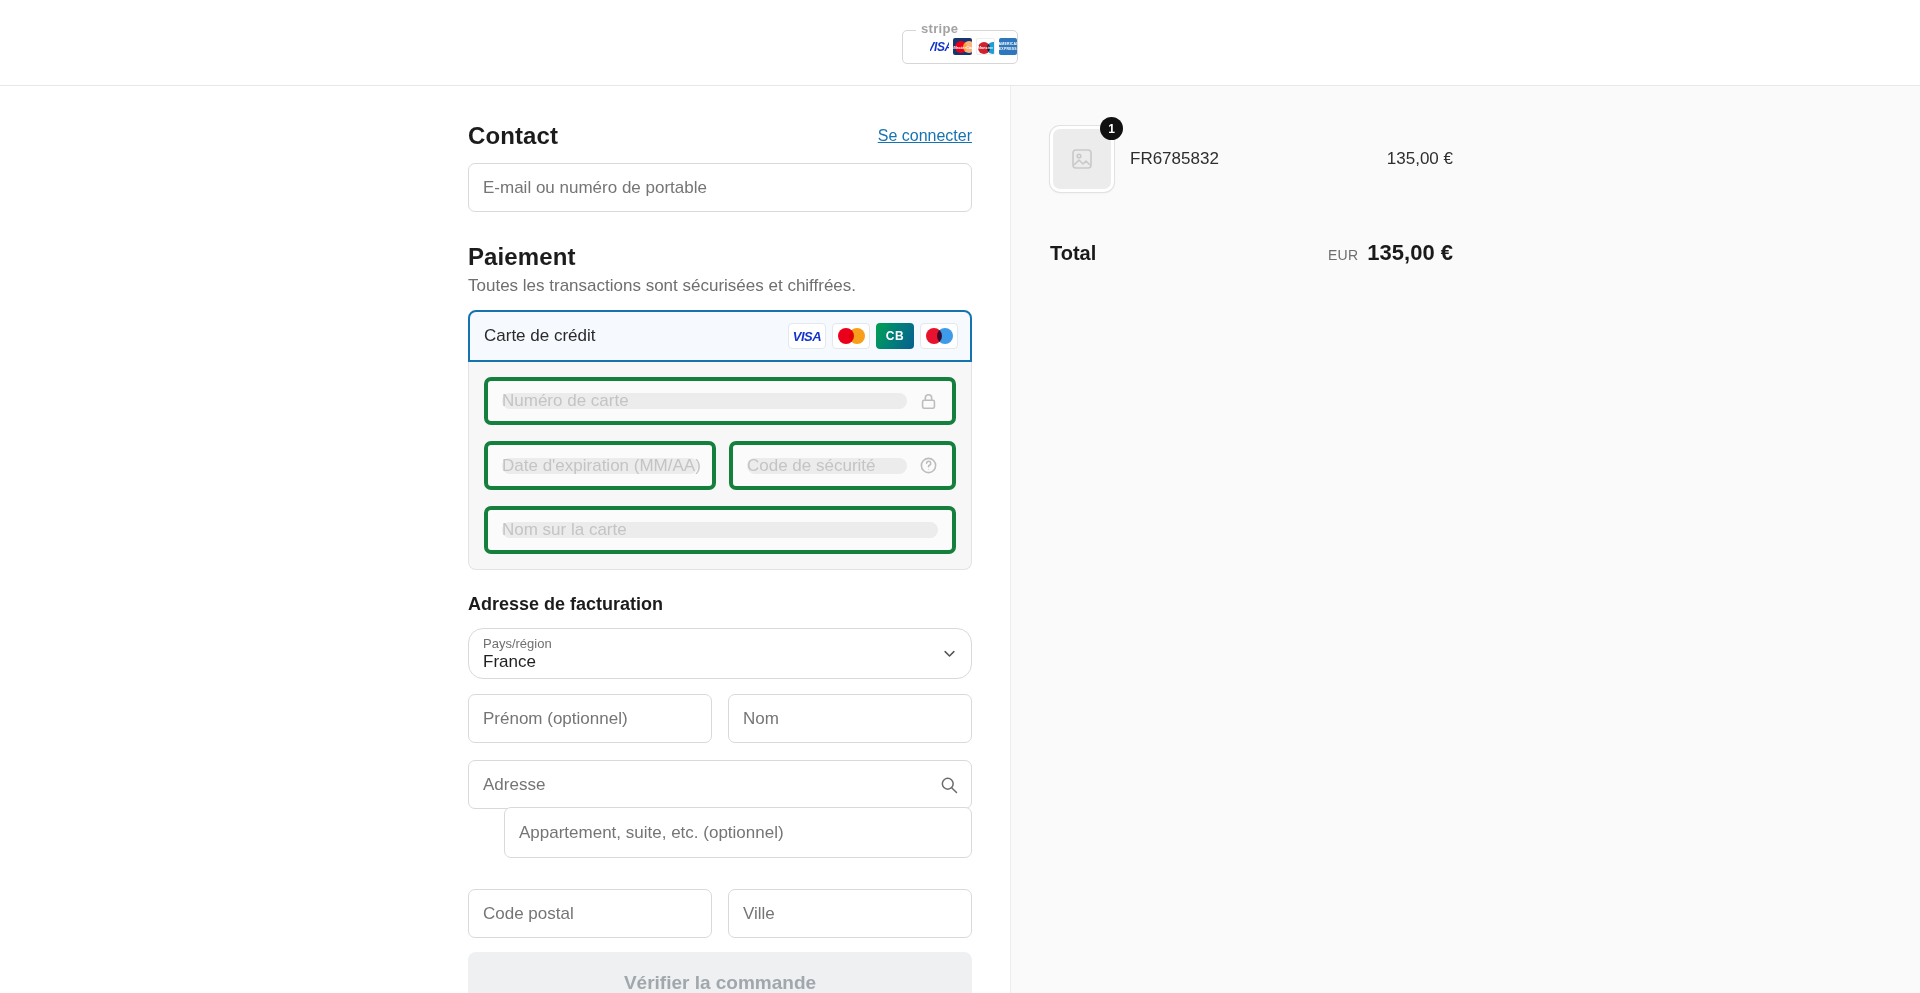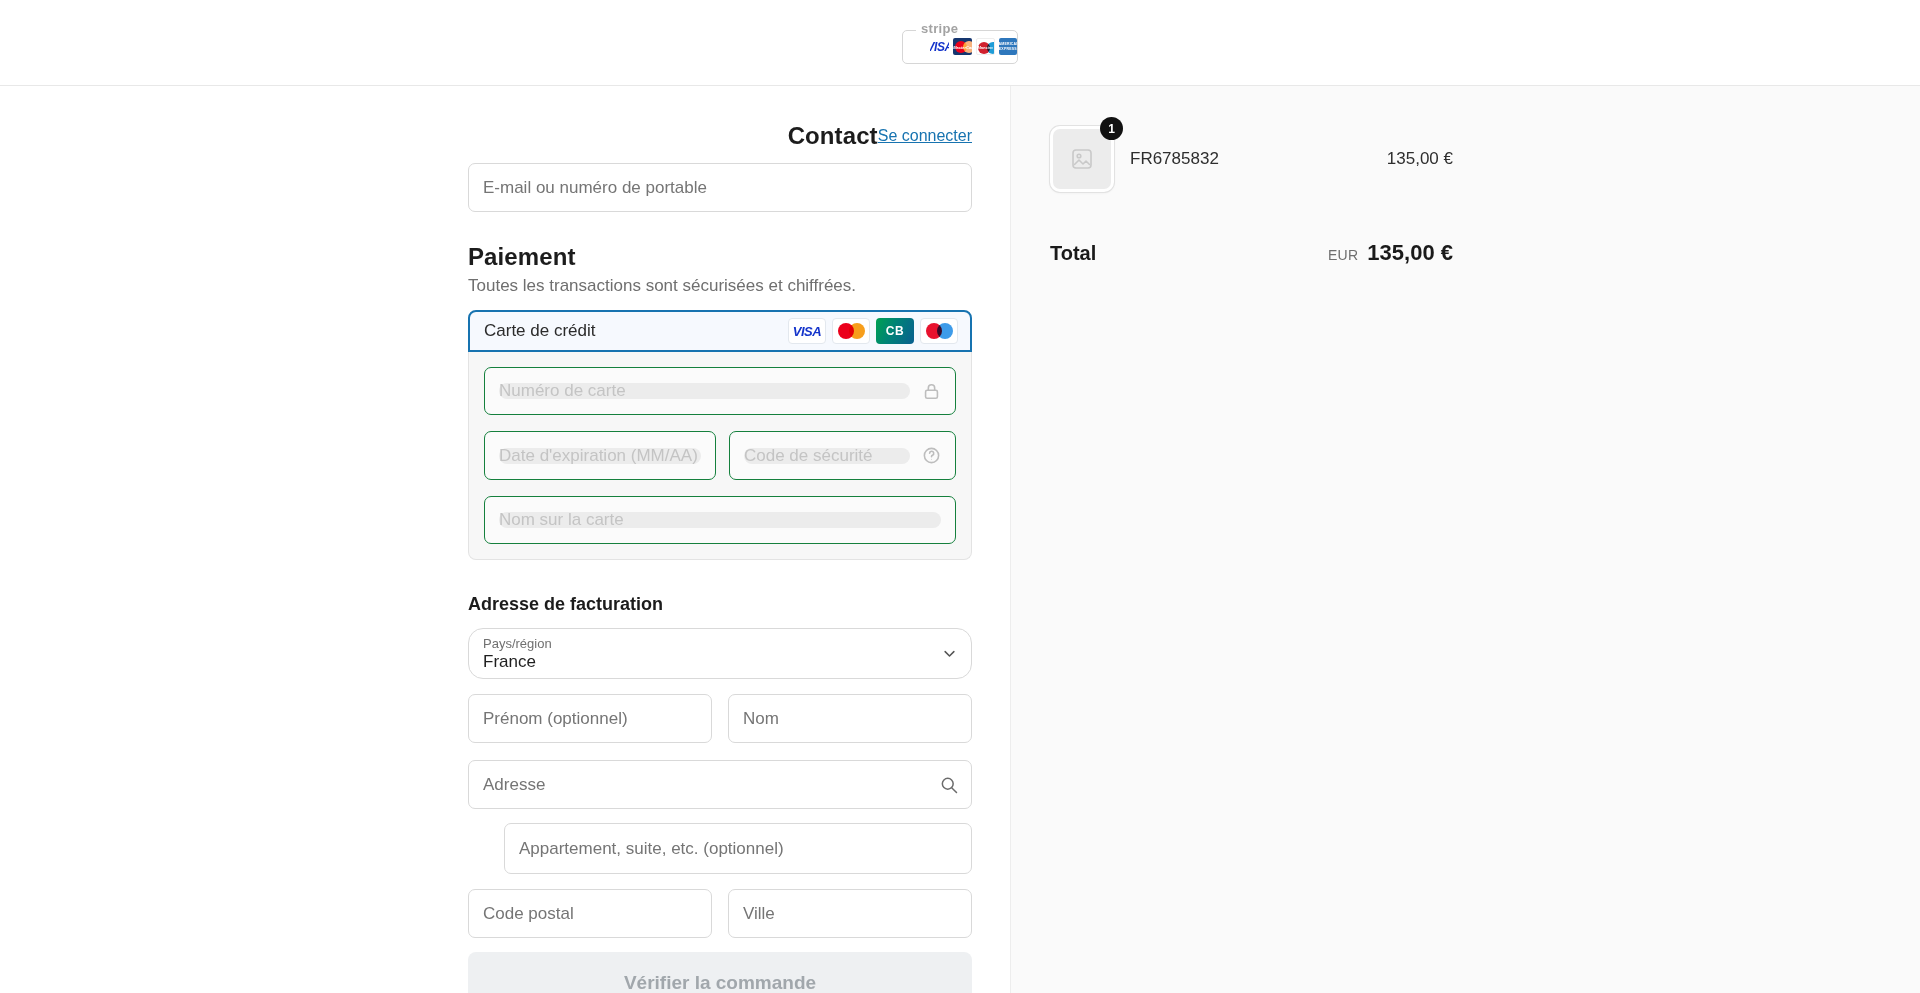--- a/index.html
+++ b/index.html
@@ -65,37 +65,37 @@
   .currency { font-style: normal; font-size: 14px; color: #6e6e6e; letter-spacing: .3px; }
   .total-value { font-size: 22px; font-weight: bold; color: #1a1a1a; }
 
   
   .main-col { position: absolute; left: 468px; top: 86px; width: 504px; height: 907px; }
   .main-col > * { position: absolute; left: 0; width: 504px; }
 
   h1.section-title { font-size: 24px; font-weight: bold; color: #1c1c1c; letter-spacing: .1px; }
   h2.sub-title { font-size: 18px; font-weight: bold; color: #1c1c1c; }
 
-  .contact-row { top: 36px; display: flex; align-items: center; justify-content: flex-end; }
+  .contact-row { top: 36px; display: flex; align-items: center; justify-content: space-between; }
   .login-link { font-size: 16px; color: #1773b0; text-decoration: underline; cursor: pointer; }
 
   .tf {
     height: 49px; width: 100%; background: #fff; border: 1px solid #d9d9d9; border-radius: 7px;
     font-family: "Liberation Sans", sans-serif; font-size: 17px; color: #333; padding: 0 14px; outline: none;
   }
   .tf::placeholder { color: #757575; opacity: 1; }
 
   .email-wrap { top: 77px; }
 
   .payment-title { top: 157px; }
   .payment-sub { top: 190px; font-size: 17px; color: #6f6f6f; }
 
   .payment-box { top: 224px; }
   .method-row {
-    height: 42px; border: 2px solid #1773b0; border-radius: 8px 8px 0 0; background: #f6f9fe;
+    height: 52px; border: 2px solid #1773b0; border-radius: 8px 8px 0 0; background: #f6f9fe;
     display: flex; align-items: center; padding: 0 12px 0 14px; cursor: pointer;
   }
   .method-label { font-size: 17px; color: #2b2b2b; flex: 1; }
   .brands { display: flex; gap: 6px; }
   .brand {
     position: relative; width: 38px; height: 26px; border-radius: 4px; background: #fff;
     border: 1px solid #e3e8ee; display: flex; align-items: center; justify-content: center; overflow: hidden;
   }
   .brand.visa { color: #1434cb; font-style: italic; font-weight: bold; font-size: 13px; letter-spacing: -0.5px; }
   .brand .bc { position: absolute; width: 16px; height: 16px; border-radius: 50%; top: 4px; }
@@ -104,21 +104,21 @@
   .brand.cb { border: none; background: linear-gradient(115deg, #00a151 0%, #008277 45%, #0a5f90 100%);
     color: #fff; font-weight: bold; font-size: 12px; letter-spacing: .5px; }
   .brand.maestro .bc-red { left: 5px; background: #e8122e; }
   .brand.maestro .bc-blue { left: 16px; background: #3d9be9; mix-blend-mode: multiply; }
 
   .card-fields {
     background: #f7f7f7; border: 1px solid #e3e3e3; border-top: none; border-radius: 0 0 8px 8px;
     padding: 15px; display: flex; flex-direction: column; gap: 16px;
   }
   .skel-field {
-    height: 48px; background: #fbfbfb; border: 1px solid #15803d; border-radius: 7px;
+    height: 48px; background: #fbfbfb; border: 4px solid #15803d; border-radius: 7px;
     display: flex; align-items: center; padding: 0 14px;
   }
   .skel-row { display: flex; gap: 13px; }
   .skel-row .skel-field { height: 49px; }
   .skel-field .pill { position: relative; flex: 1; height: 16px; background: #ececec; border-radius: 8px; }
   .skel-field .pill span {
     position: absolute; left: 0; top: 50%; transform: translateY(-50%);
     font-size: 17px; color: #c4c4c4; white-space: nowrap;
   }
   .skel-field .ficon { margin-left: 12px; flex: none; display: flex; }
@@ -135,21 +135,21 @@
   .country-label { font-size: 13px; color: #707070; }
   .country-value { font-size: 17px; color: #1f1f1f; }
 
   .names-row { top: 608px; display: flex; gap: 16px; border-radius: 13px; }
   .names-row .tf { width: 244px; }
 
   .address-wrap { top: 674px; position: absolute; }
   .address-wrap .tf { padding-right: 19px; }
   .address-wrap .search-icon { position: absolute; right: 13px; top: 50%; transform: translateY(-50%); display: flex; }
 
-  .apartment-wrap { top: 737px; padding-left: 36px; }
+  .apartment-wrap { top: 721px; padding-left: 36px; }
   .apartment-wrap .tf { height: 51px; }
 
   .postal-row { top: 803px; display: flex; gap: 16px; }
   .postal-row .tf { width: 244px; }
 
   .submit-btn {
     top: 866px; height: 62px; width: 504px; background: #eef0f2; border: none; border-radius: 8px;
     font-family: "Liberation Sans", sans-serif; font-size: 19px; font-weight: bold; color: #a1a7ac;
     cursor: not-allowed;
   }

